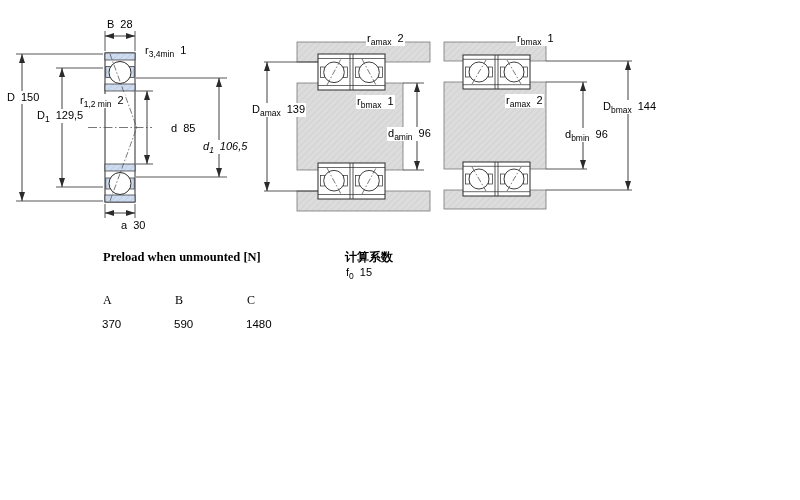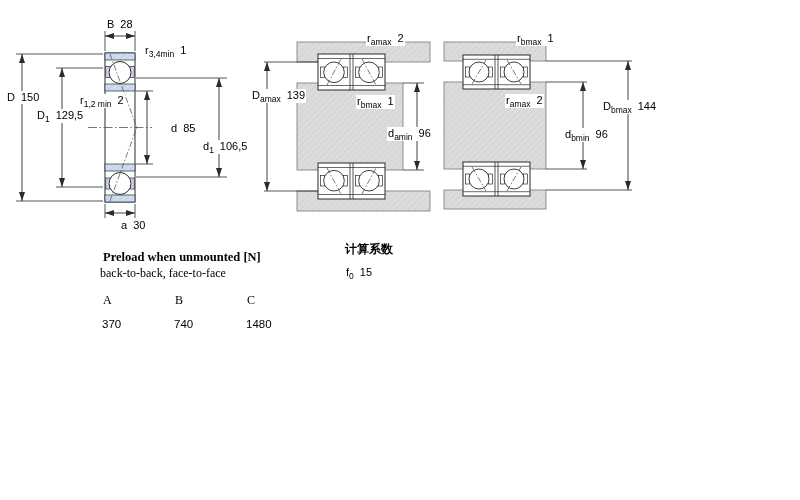--- a/index.html
+++ b/index.html
@@ -208,61 +208,60 @@
 </div>
 <div class="lbl" style="left:6px;top:91px;">
   <span>D</span><span class="val">150</span>
 </div>
 <div class="lbl" style="left:36px;top:109px;">
   <span>D</span><sub>1</sub><span class="val">129,5</span>
 </div>
 <div class="lbl" style="left:170px;top:122px;">
   <span>d</span><span class="val">85</span>
 </div>
-<div class="lbl" style="left:202px;top:140px;">
+<div class="lbl" style="left:202px;top:140px;font-style:italic;">
   <span>d</span><sub>1</sub><span class="val">106,5</span>
 </div>
 <div class="lbl" style="left:108px;top:219px;margin-left:12px;">
   <span>a</span><span class="val">30</span>
 </div>
 
 <div class="lbl" style="left:366px;top:32px;">
   <span>r</span><sub>amax</sub><span class="val">2</span>
 </div>
 <div class="lbl" style="left:356px;top:95px;">
   <span>r</span><sub>bmax</sub><span class="val">1</span>
 </div>
-<div class="lbl" style="left:251px;top:89px;">
+<div class="lbl" style="left:251px;top:103px;">
   <span>D</span><sub>amax</sub><span class="val">139</span>
 </div>
 <div class="lbl" style="left:387px;top:127px;">
   <span>d</span><sub>amin</sub><span class="val">96</span>
 </div>
 
 <div class="lbl" style="left:516px;top:32px;">
   <span>r</span><sub>bmax</sub><span class="val">1</span>
 </div>
 <div class="lbl" style="left:505px;top:94px;">
   <span>r</span><sub>amax</sub><span class="val">2</span>
 </div>
 <div class="lbl" style="left:602px;top:100px;">
   <span>D</span><sub>bmax</sub><span class="val">144</span>
 </div>
 <div class="lbl" style="left:564px;top:128px;">
   <span>d</span><sub>bmin</sub><span class="val">96</span>
 </div>
 
 <div class="txt serif-b" style="left:103px;top:250px;">Preload when unmounted [N]</div>
-<div class="txt serif" style="left:100px;top:266px;">back-to-back, face-to-face</div>
 
 <div class="txt serif" style="left:103px;top:293px;">A</div>
 <div class="txt serif" style="left:175px;top:293px;">B</div>
 <div class="txt serif" style="left:247px;top:293px;">C</div>
 <div class="txt sans" style="left:102px;top:309px;">370</div>
-<div class="txt sans" style="left:174px;top:309px;">740</div>
+<div class="txt sans" style="left:174px;top:309px;">590</div>
 <div class="txt sans" style="left:246px;top:309px;">1480</div>
 
-<div class="txt cn-b" style="left:345px;top:241px;text-align:right;">计算系数</div>
+<div class="txt cn-b" style="left:345px;top:249px;text-align:right;">计算系数</div>
 <div class="lbl" style="left:345px;top:266px;background:transparent;">
   <span>f</span><sub>0</sub><span class="val">15</span>
 </div>
 
 </div>
 
 </body></html>

